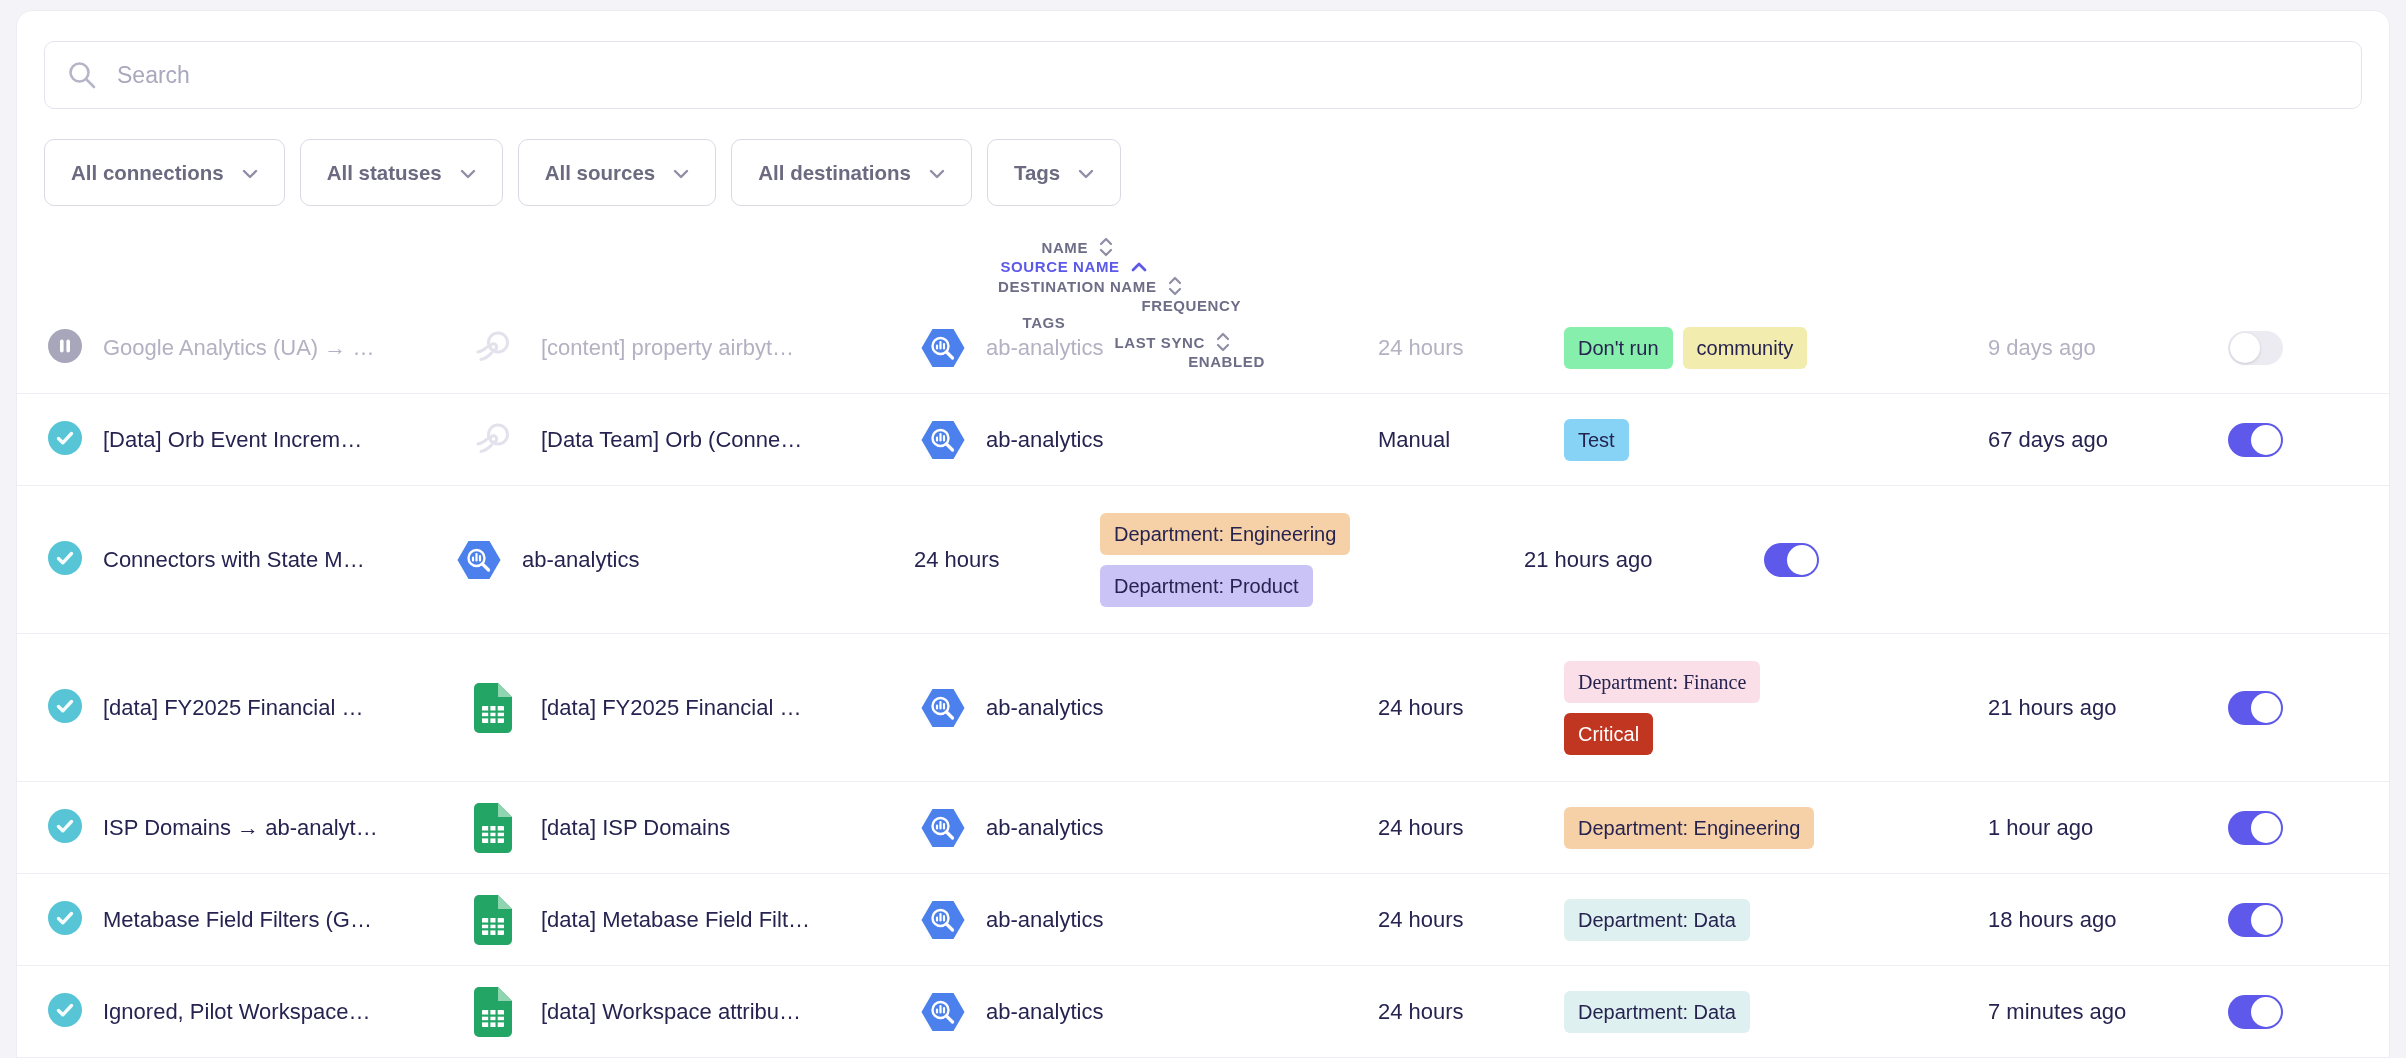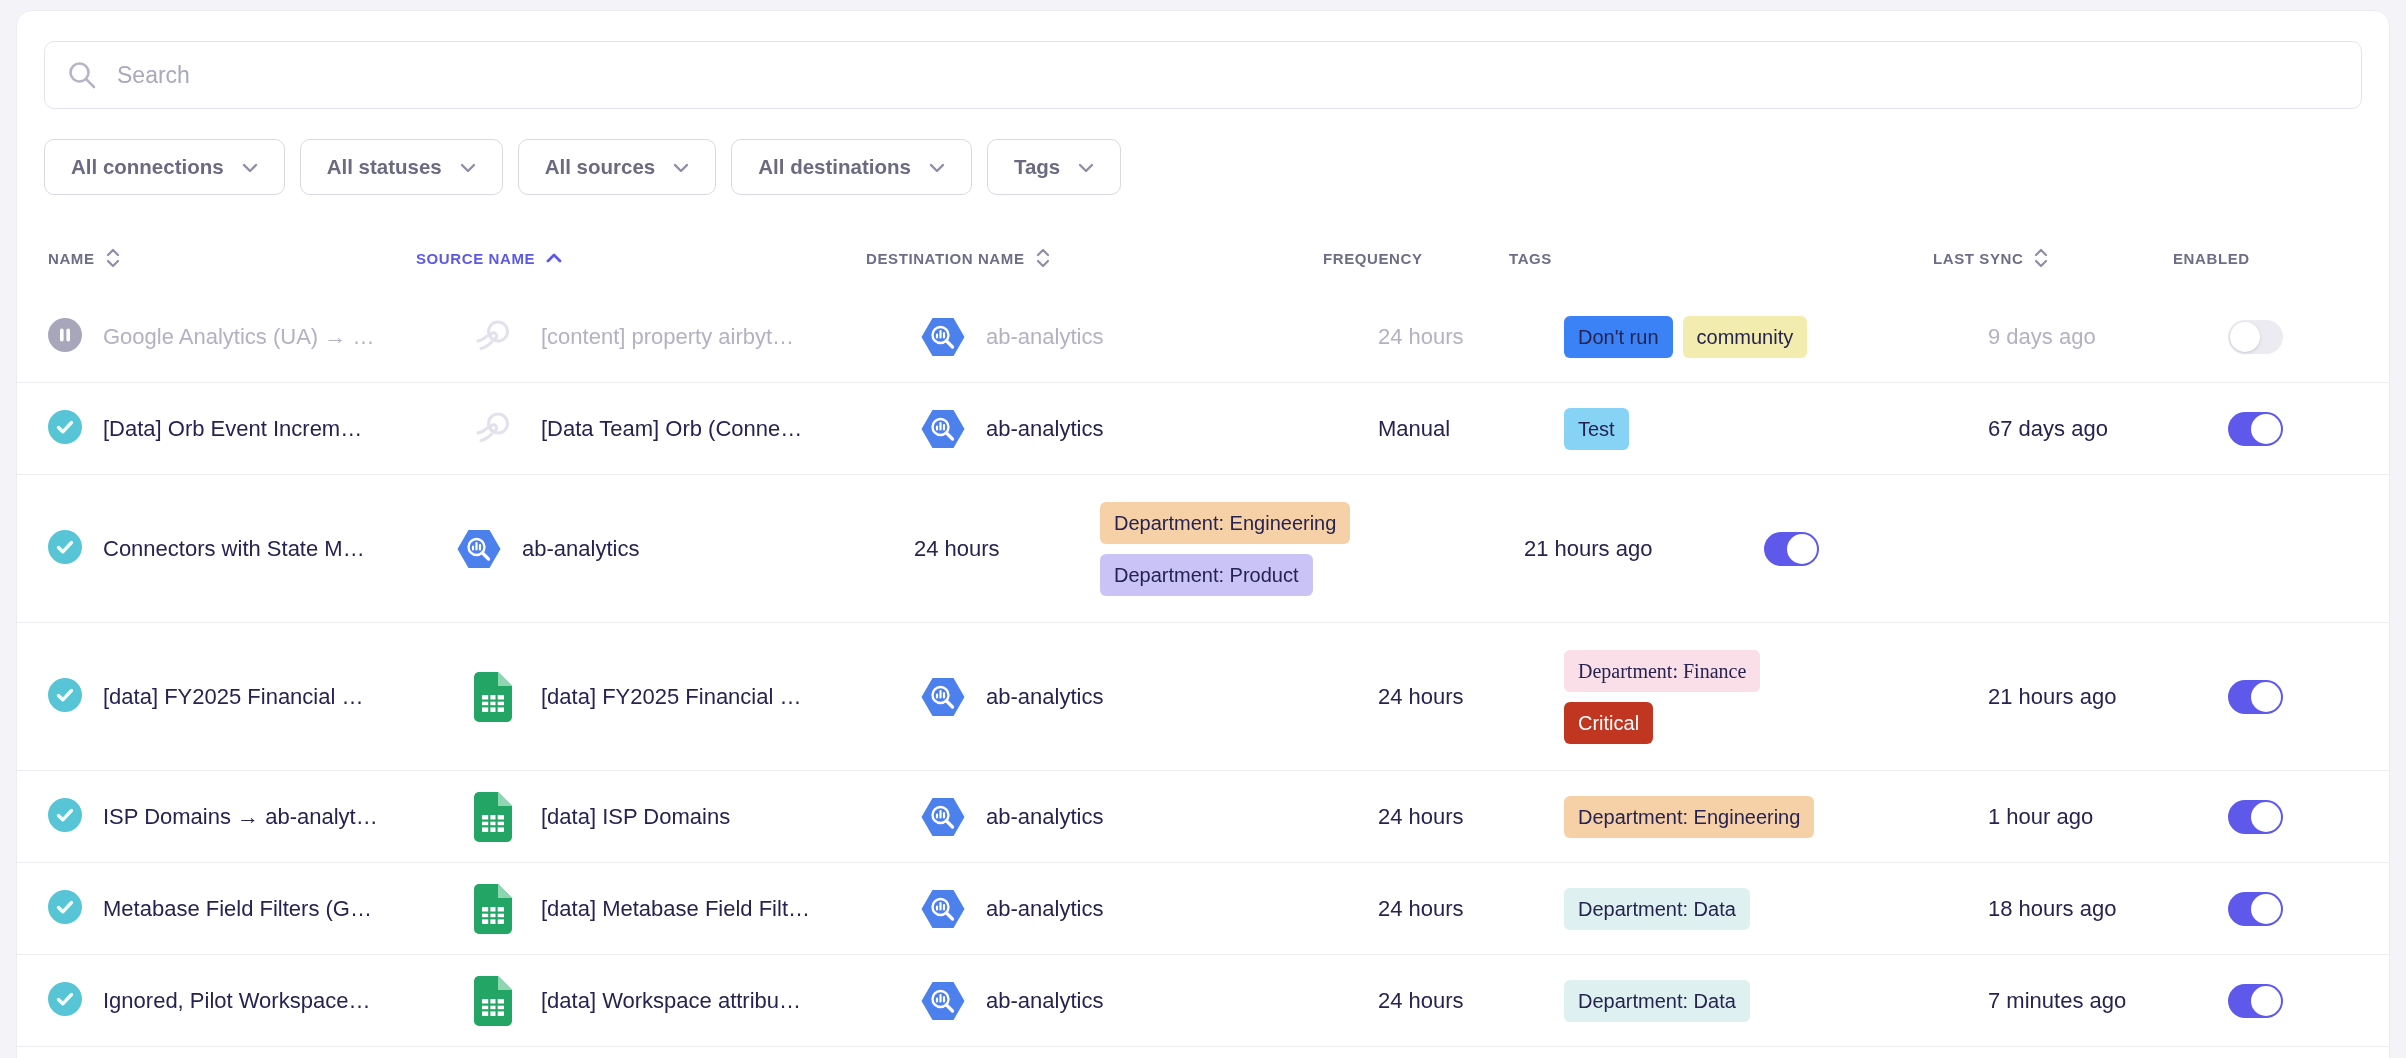--- a/index.html
+++ b/index.html
@@ -30,30 +30,30 @@
   .search-input {
     flex:1; border:none; outline:none;
     font-family:"Liberation Sans", sans-serif;
     font-size:23px; color:#262350; background:transparent;
   }
   .search-input::placeholder { color:#a9a8bd; }
   
   .filters { margin:30px 27px 0 27px; display:flex; gap:15px; }
   .filter-btn {
     display:flex; align-items:center; gap:18px;
-    height:56px; padding:0 26px;
+    height:67px; padding:0 26px;
     background:#fff; border:1px solid #d9d9e4; border-radius:10px;
     font-size:20.5px; font-weight:600; color:#6b6a80;
     cursor:pointer; white-space:nowrap;
   }
   .filter-btn svg { display:block; margin-top:2px; }
   
   .table-header {
     display:flex; align-items:center;
-    height:66px; margin-top:30px; padding-left:31px;
+    height:66px; margin-top:30px; padding-left:31px;flex-direction:column;
   }
   .hcell {
     display:flex; align-items:center; gap:10px;
     font-size:15px; font-weight:700; letter-spacing:0.6px;
     color:#6e6d87; white-space:nowrap;
   }
   .hcell.active { color:#5c59e8;align-items:center; }
   .hcell svg { display:block; }
   .row {
     display:flex; align-items:center;
@@ -235,21 +235,21 @@
                 <path d="M25.5 24 L31.5 30" stroke-width="3.2" stroke-linecap="round"></path>
                 <path d="M16 20.5 v-3 M19.5 20.5 v-6.5 M23 20.5 v-4.5" stroke-width="2.2" stroke-linecap="round"></path>
               </g>
             </svg>
           </span>
           <span class="cell-text">ab-analytics</span>
         </div>
         <div class="col-frequency cell-text">24 hours</div>
         <div class="col-tags">
           <div class="tags-wrap">
-            <span class="tag" style="background: #3b82f6; color: rgb(38, 35, 80);">Don't run</span>
+            <span class="tag" style="background: #86efac; color: rgb(38, 35, 80);">Don't run</span>
             <span class="tag" style="background: rgb(242, 236, 174); color: rgb(38, 35, 80);">community</span>
           </div>
         </div>
         <div class="col-last_sync cell-text">9 days ago</div>
         <div class="col-enabled">
           <div class="toggle off">
             <span class="knob"></span>
           </div>
         </div>
       </div>

